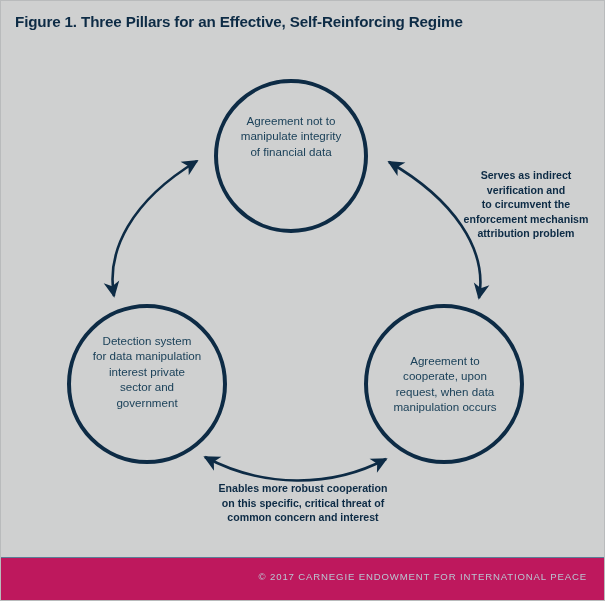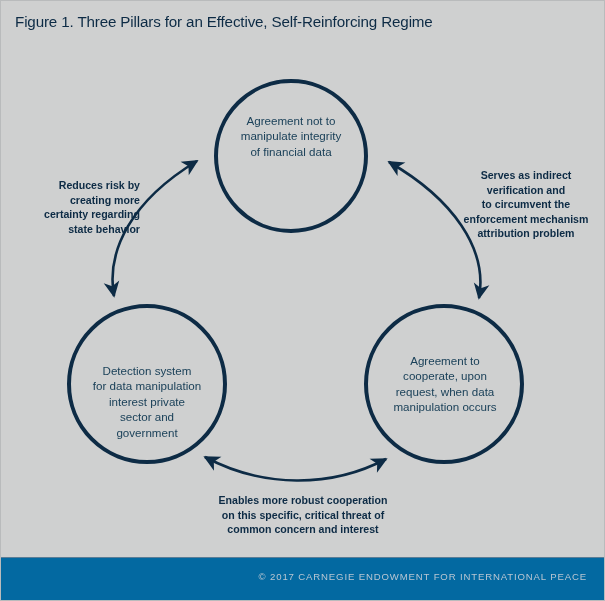--- a/index.html
+++ b/index.html
@@ -12,21 +12,21 @@
     box-sizing:border-box;
     border:1px solid #b9bbbc;
     overflow:hidden;
   }
 
   #title{
     position:absolute;
     left:14px; top:12px;
     width:560px;
     font-size:15.2px;
-    font-weight:normal;
+    font-weight:bold;
     color:#0d2b45;
     letter-spacing:-0.15px;
     white-space:nowrap;
   }
 
   #canvas{
     position:absolute;
     left:0; top:0;
     width:605px; height:601px;
   }
@@ -34,41 +34,41 @@
   
   .circle-label{
     position:absolute;
     text-align:center;
     color:#1b4159;
     font-size:11.6px;
     line-height:15.4px;
     font-weight:normal;
   }
   #c1-label{ left:215px; top:112px; width:150px; }
-  #c2-label{ left:70px;  top:362px; width:152px; }
+  #c2-label{ left:70px;  top:332px; width:152px; }
   #c3-label{ left:368px; top:352px; width:152px; }
 
   
   .caption{
     position:absolute;
     color:#0d2b45;
     font-size:10.6px;
     line-height:14.6px;
     font-weight:bold;
   }
   #cap-left{  left:14px;  top:177px; width:125px; text-align:right; }
   #cap-right{ left:455px; top:167px; width:140px; text-align:center; }
-  #cap-bottom{left:152px; top:492px; width:300px; text-align:center; }
+  #cap-bottom{left:152px; top:480px; width:300px; text-align:center; }
 
   
   #footer{
     position:absolute;
     left:0; right:0; bottom:0;
     height:42px;
-    background:#0369a1;
+    background:#be185d;
     border-top:1px solid #5b7d96;
   }
   #footer-text{
     position:absolute;
     right:17px; top:13px;
     color:#b9c6d2;
     font-size:9.6px;
     letter-spacing:0.85px;
     white-space:nowrap;
   }
@@ -112,26 +112,20 @@
     <div>government</div>
   </div>
 
   <div class="circle-label" id="c3-label">
     <div>Agreement to</div>
     <div>cooperate, upon</div>
     <div>request, when data</div>
     <div>manipulation occurs</div>
   </div>
 
-  <div class="caption" id="cap-left">
-    <div>Reduces risk by</div>
-    <div>creating more</div>
-    <div>certainty regarding</div>
-    <div>state behavior</div>
-  </div>
 
   <div class="caption" id="cap-right">
     <div>Serves as indirect</div>
     <div>verification and</div>
     <div>to circumvent the</div>
     <div>enforcement mechanism</div>
     <div>attribution problem</div>
   </div>
 
   <div class="caption" id="cap-bottom">

